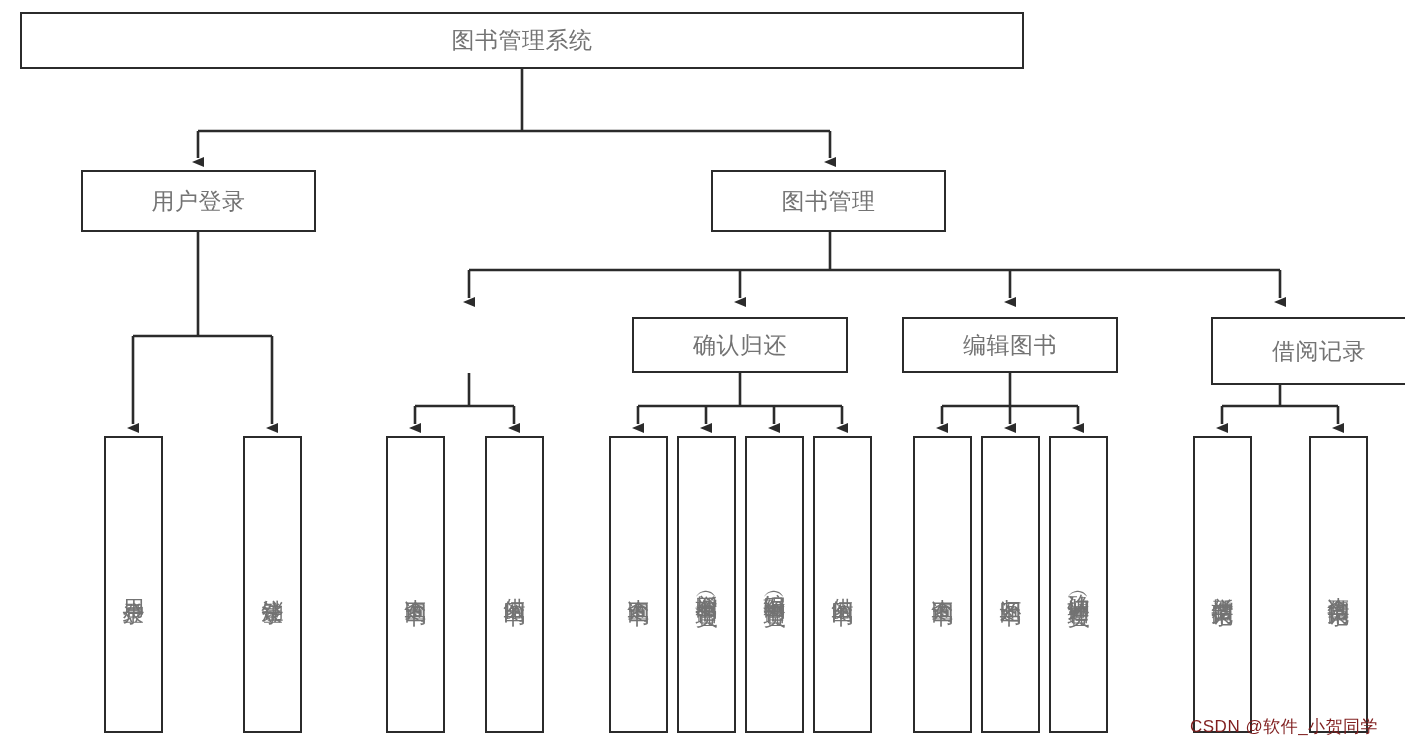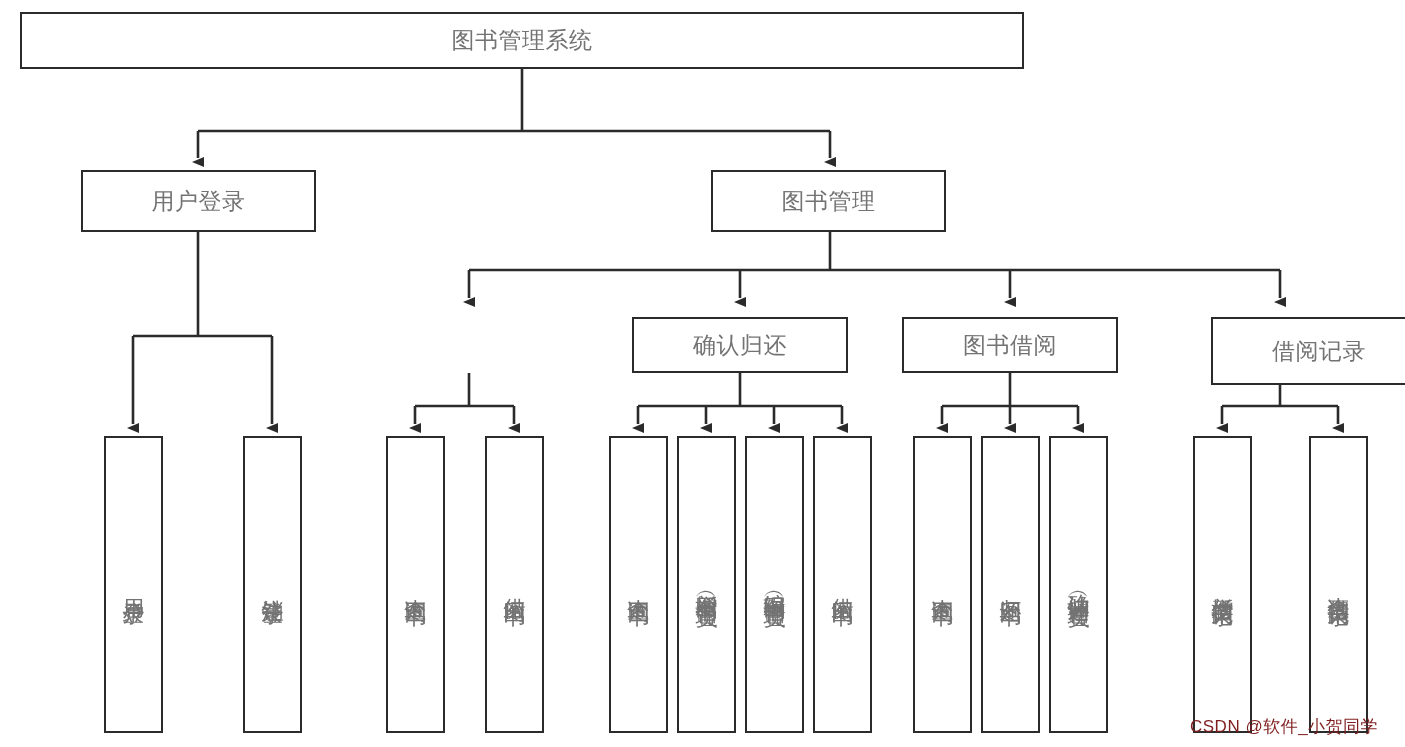--- a/index.html
+++ b/index.html
@@ -129,21 +129,21 @@
     <span class="label">用户登录</span>
   </div>
   <div class="node horiz" style="left:711px; top:170px; width:235px; height:62px;">
     <span class="label">图书管理</span>
   </div>
 
   <div class="node horiz" style="left:632px; top:317px; width:216px; height:56px;">
     <span class="label">确认归还</span>
   </div>
   <div class="node horiz" style="left:902px; top:317px; width:216px; height:56px;">
-    <span class="label">图书借阅</span>
+    <span class="label">编辑图书</span>
   </div>
   <div class="node horiz" style="left:1211px; top:317px; width:216px; height:68px;">
     <span class="label">借阅记录</span>
   </div>
 
   <div class="node vert" style="left:104px; top:436px; width:59px; height:297px;">
     <span class="label">用户登录</span>
   </div>
   <div class="node vert" style="left:243px; top:436px; width:59px; height:297px;">
     <span class="label">注销登录</span>

